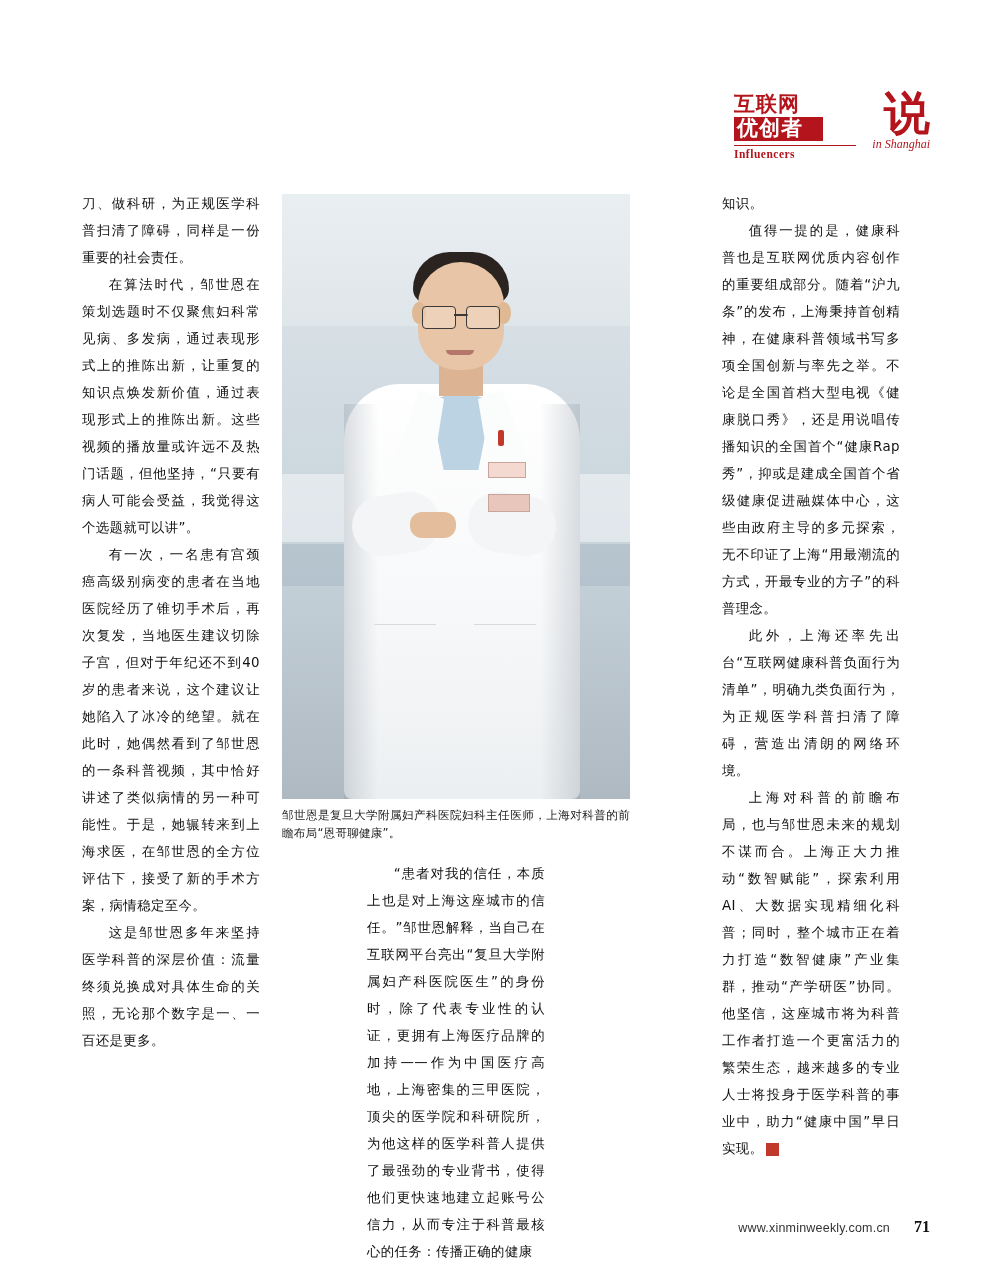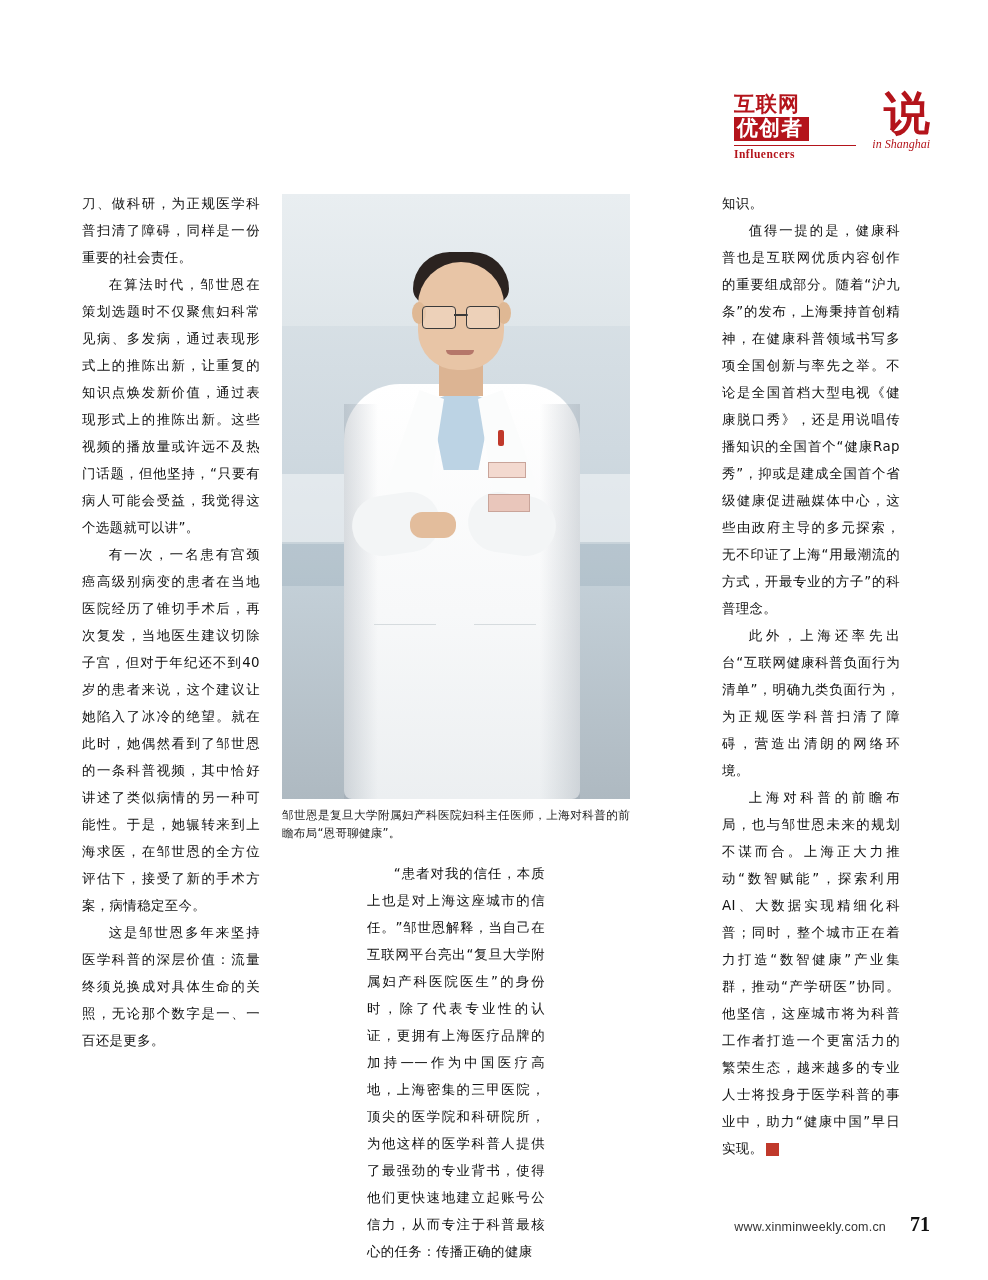--- a/index.html
+++ b/index.html
@@ -40,21 +40,21 @@
   .mast-cn1 {
     font-size: 21px;
     color: #b4141b;
     margin-bottom: 2px;
   }
   .mast-cn2 {
     font-size: 21px;
     color: #ffffff;
     background: #b4141b;
     display: inline-block;
-    padding: 1px 6px 2px 3px;
+    padding: 1px 20px 2px 3px;
   }
   .mast-en {
     margin-top: 4px;
     font-size: 11.5px;
     letter-spacing: 0.5px;
     color: #b4141b;
     font-family: "Liberation Serif", serif;
     font-weight: bold;
     border-top: 1.5px solid #b4141b;
     padding-top: 2px;
@@ -333,21 +333,21 @@
     gap: 24px;
   }
   .site {
     font-family: "Liberation Sans", sans-serif;
     font-size: 12.5px;
     color: #333;
     letter-spacing: 0.2px;
   }
   .pageno {
     font-family: "Liberation Serif", serif;
-    font-size: 20px;
+    font-size: 16px;
     font-weight: bold;
     color: #111;
   }
   .endmark {
     display: inline-block;
     width: 13px;
     height: 13px;
     background: #c0392b;
     color: #fff;
     font-size: 9px;

